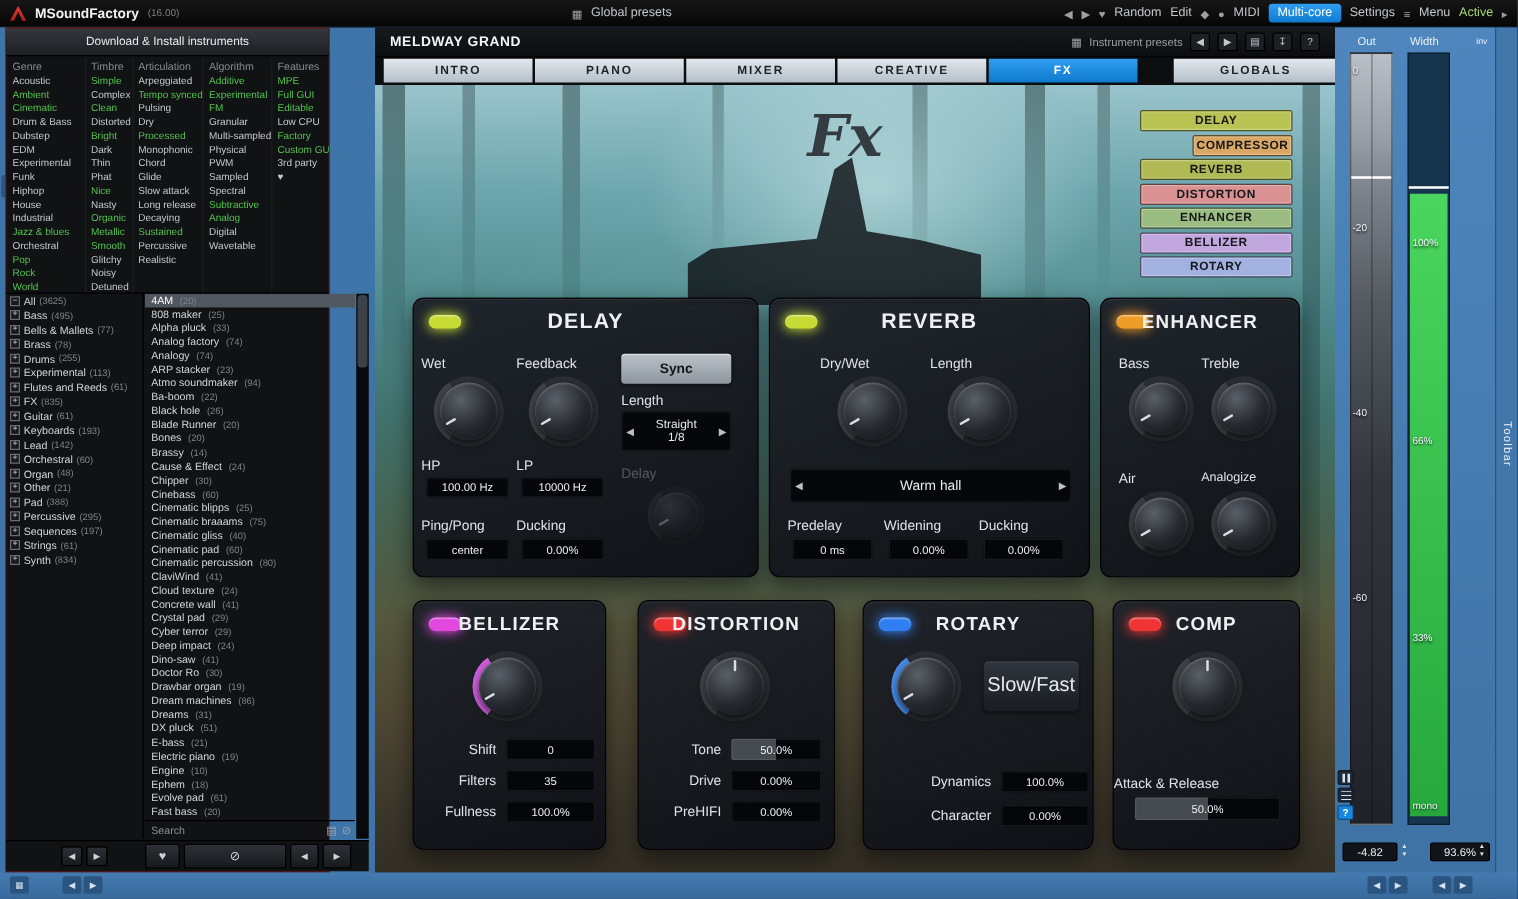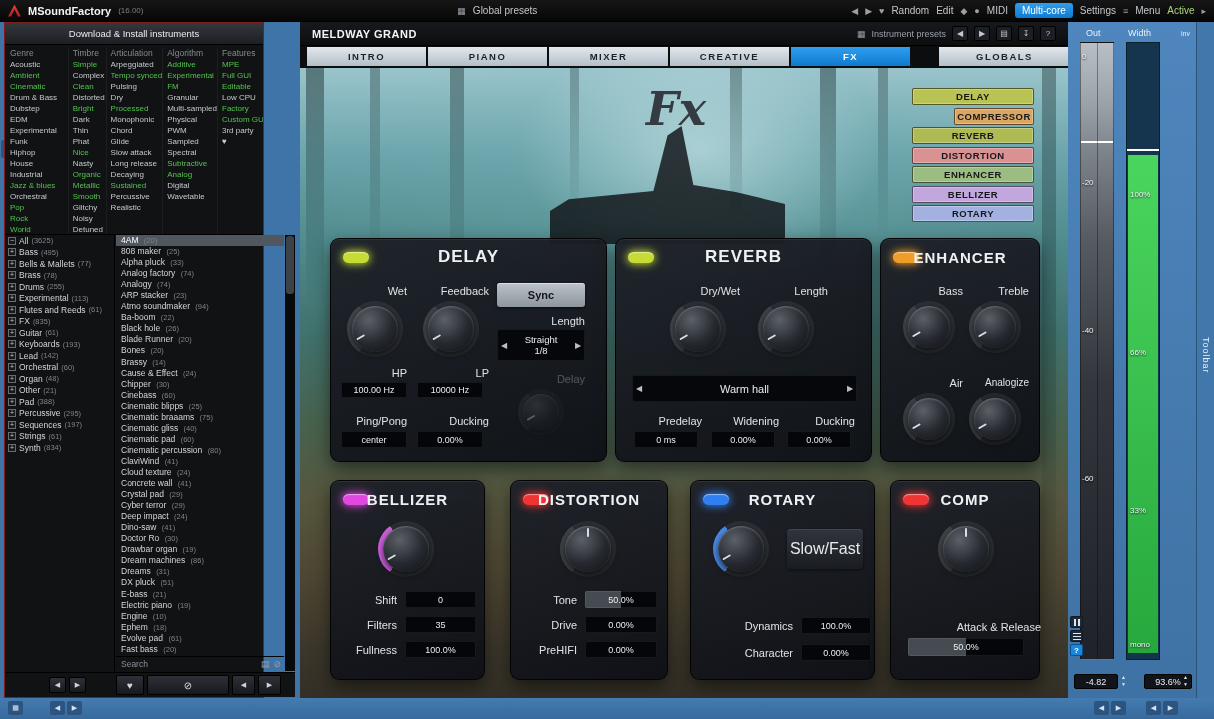--- a/index.html
+++ b/index.html
@@ -85,21 +85,21 @@
   .fxbtn{height:17px;margin-bottom:2.5px;border-radius:2px;display:flex;align-items:center;justify-content:center;
     font-size:9.5px;font-weight:bold;letter-spacing:.5px;color:#15171a;border:1px solid rgba(0,0,0,.55);
     box-shadow:inset 0 0 0 1px rgba(255,255,255,.28);cursor:pointer}
 
   
   .panel{position:absolute;background:linear-gradient(160deg,rgba(31,34,41,.97),rgba(15,17,22,.97));
     border-radius:9px;border:1px solid rgba(0,0,0,.85);box-shadow:0 7px 18px rgba(0,0,0,.5),inset 0 1px 0 rgba(255,255,255,.07)}
   .led{position:absolute;left:12px;top:13px;width:26px;height:11px;border-radius:5.5px;cursor:pointer}
   .ptitle{position:absolute;left:0;right:0;top:8px;text-align:center;font-size:17px;font-weight:bold;color:#eef1f4;letter-spacing:1px}
   .ptitle.sm{font-size:15px;top:10px}
-  .plabel{position:absolute;text-align:right;font-size:11px;color:#dfe3e7;white-space:nowrap}
+  .plabel{position:absolute;text-align:left;font-size:11px;color:#dfe3e7;white-space:nowrap}
   .plabel.r{text-align:right}
   .plabel.dim{opacity:.3}
   .vbox{position:absolute;background:#04060a;border-radius:2px;color:#eceef0;font-size:9px;display:flex;align-items:center;justify-content:center;
     box-shadow:inset 0 0 0 1px rgba(255,255,255,.08);cursor:pointer;white-space:nowrap}
   .vbox.half{background:linear-gradient(to right,#464b52 0 50%,#04060a 50%)}
   .graybtn{position:absolute;background:linear-gradient(#bcc3ca,#8d959d);color:#14171b;font-weight:bold;font-size:11px;border-radius:3px;
     display:flex;align-items:center;justify-content:center;box-shadow:inset 0 1px 0 rgba(255,255,255,.5),0 1px 3px rgba(0,0,0,.6);cursor:pointer}
   .darkbtn{position:absolute;background:linear-gradient(#30353d,#191c22);color:#e7eaed;font-size:16px;border-radius:4px;
     display:flex;align-items:center;justify-content:center;box-shadow:inset 0 1px 0 rgba(255,255,255,.09),0 1px 3px rgba(0,0,0,.5);cursor:pointer}
   .selbox{position:absolute;background:#05070b;border-radius:3px;display:flex;flex-direction:column;align-items:center;justify-content:center;

